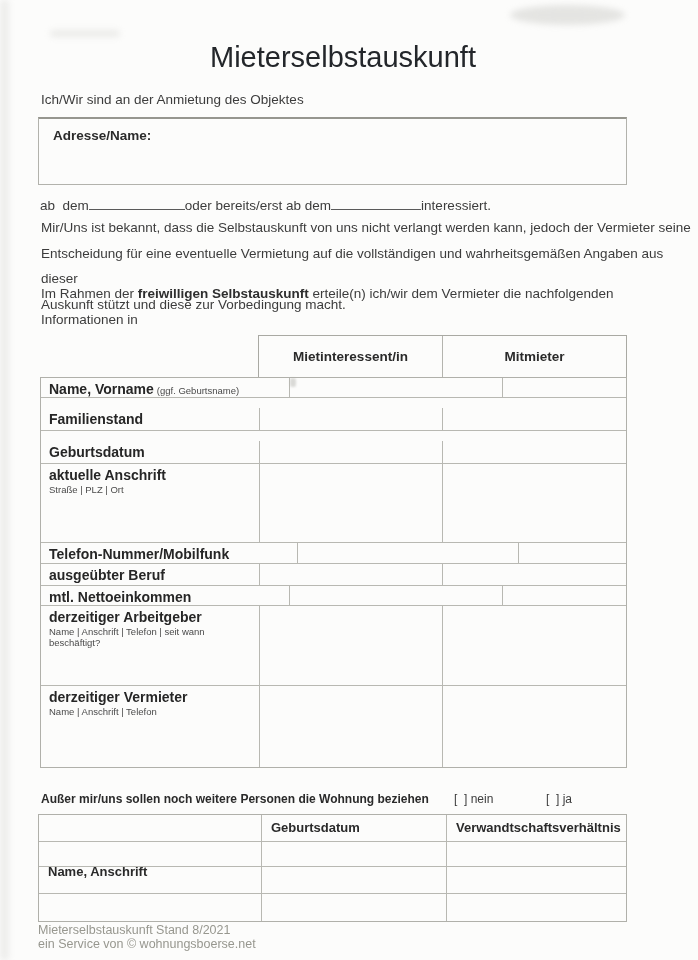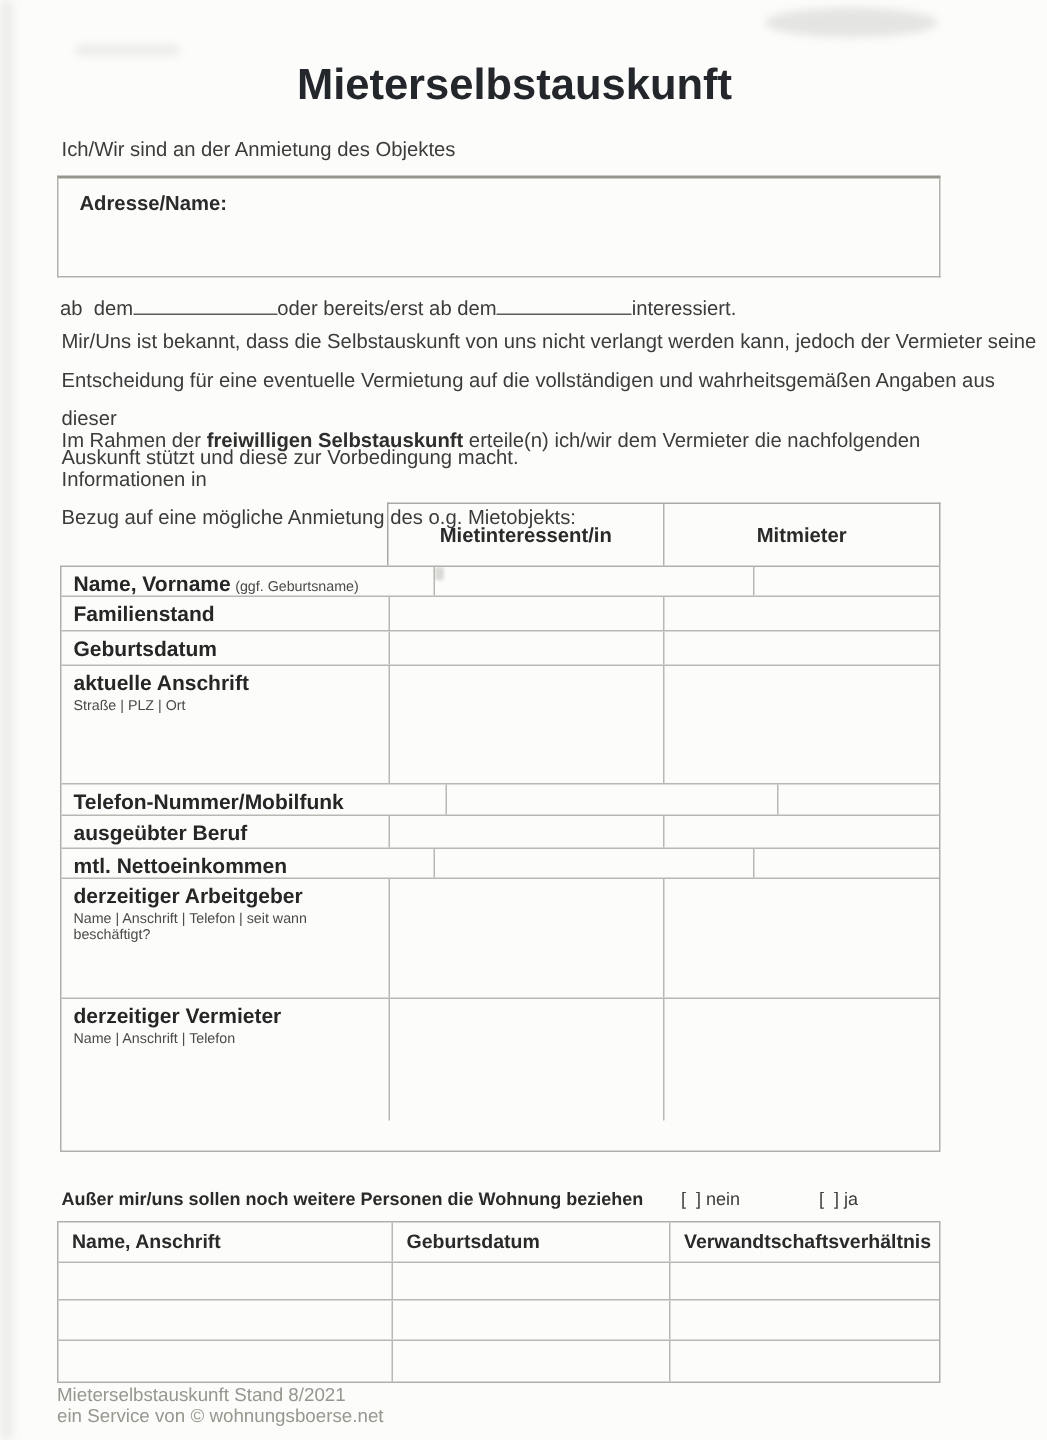--- a/index.html
+++ b/index.html
@@ -9,21 +9,21 @@
     margin:0 auto;
     background:#fcfcfb;
     font-family:"Liberation Sans", sans-serif;
     color:#383838;
     overflow:hidden;
   }
   
   .smudge{position:absolute;background:#b9b9b4;filter:blur(3px);pointer-events:none;}
   .page-title{
     position:absolute;left:0;top:41px;width:686px;
-    text-align:center;font-size:29px;font-weight:bold;color:#23262a;
+    text-align:center;font-size:29px;font-weight:normal;color:#23262a;
     letter-spacing:0;
   }
   .intro-line{position:absolute;left:41px;top:92px;font-size:13.5px;color:#3c3c3c;}
   .address-box{
     position:absolute;left:38px;top:117px;width:589px;height:68px;
     border:1px solid #b2b2ac;border-top:2px solid #96968f;
     box-sizing:border-box;background:transparent;
   }
   .address-label{position:absolute;left:14px;top:9px;font-size:13.5px;font-weight:bold;color:#2b2b2b;}
   .date-line{position:absolute;left:40px;top:196px;font-size:13.5px;color:#3c3c3c;white-space:pre;}
@@ -52,37 +52,37 @@
     border:1px solid #b0b0aa;
   }
   .mt-row{display:flex;box-sizing:border-box;border-bottom:1px solid #b8b8b2;}
   .mt-row:last-child{border-bottom:none;}
   .mt-label{width:218px;box-sizing:border-box;padding:2px 6px 0 8px;overflow:hidden;}
   .mt-cell1{width:183px;box-sizing:border-box;border-left:1px solid #b8b8b2;}
   .mt-cell2{flex:1;box-sizing:border-box;border-left:1px solid #b8b8b2;}
   .row-label{font-size:14px;font-weight:bold;color:#262626;line-height:18px;}
   .sub-inline{font-size:9.5px;font-weight:normal;color:#4a4a4a;margin-left:3px;}
   .sub-block{display:block;font-size:9.5px;font-weight:normal;color:#4a4a4a;line-height:11px;}
-  .h20{height:20px;gap:30px;} .h23{height:23px;} .h79{height:79px;} .h21{height:21px;gap:38px;}
+  .h20{height:20px;gap:30px;} .h23{height:23px;margin-top:10px;} .h79{height:79px;} .h21{height:21px;gap:38px;}
   .h22{height:22px;} .h80{height:80px;justify-content:center;} .h81{height:81px;}
 
   
   .question-line{position:absolute;left:41px;top:792px;width:586px;font-size:12px;}
   .question-text{font-weight:bold;color:#2a2a2a;}
   .checkbox{position:absolute;top:0;font-weight:normal;color:#3c3c3c;white-space:pre;}
   .cb-nein{left:413px;}
   .cb-ja{left:505px;}
 
   .persons-table{
     position:absolute;left:38px;top:814px;width:589px;box-sizing:border-box;
     border:1px solid #b0b0aa;
   }
   .pt-row{display:flex;box-sizing:border-box;border-bottom:1px solid #b8b8b2;}
   .pt-row:last-child{border-bottom:none;}
-  .pt-c1{width:222px;box-sizing:border-box;padding:5px 4px 0 9px;}
+  .pt-c1{width:222px;box-sizing:border-box;padding:5px 4px 0 9px;margin-top:44px;}
   .pt-c2{width:185px;box-sizing:border-box;border-left:1px solid #b8b8b2;padding:5px 4px 0 9px;}
   .pt-c3{flex:1;box-sizing:border-box;border-left:1px solid #b8b8b2;padding:5px 4px 0 9px;}
   .pt-head{font-size:13px;font-weight:bold;color:#2a2a2a;}
   .pt-hrow{height:27px;}
   .pt-r1{height:25px;} .pt-r2{height:27px;} .pt-r3{height:27px;}
 
   .footer{
     position:absolute;left:38px;top:923px;width:589px;
     display:flex;justify-content:space-between;
     font-size:12.5px;color:#97978f;flex-direction:column;
@@ -109,21 +109,20 @@
   <div class="date-line"><span>ab  dem</span><span class="blank blank1"></span><span>oder bereits/erst ab dem</span><span class="blank blank2"></span><span>interessiert.</span></div>
 
   <div class="para para1">
     <div>Mir/Uns ist bekannt, dass die Selbstauskunft von uns nicht verlangt werden kann, jedoch der Vermieter seine</div>
     <div>Entscheidung für eine eventuelle Vermietung auf die vollständigen und wahrheitsgemäßen Angaben aus dieser</div>
     <div>Auskunft stützt und diese zur Vorbedingung macht.</div>
   </div>
 
   <div class="para para2">
     <div><span>Im Rahmen der </span><span class="bold">freiwilligen Selbstauskunft</span><span> erteile(n) ich/wir dem Vermieter die nachfolgenden Informationen in</span></div>
-    <div>Bezug auf eine mögliche Anmietung des o.g. Mietobjekts:</div>
   </div>
 
   <div class="main-table">
     <div class="mt-header">
       <div class="hcell hcell1">Mietinteressent/in</div>
       <div class="hcell hcell2">Mitmieter</div>
     </div>
     <div class="mt-rows">
 
       <div class="mt-row h20">

